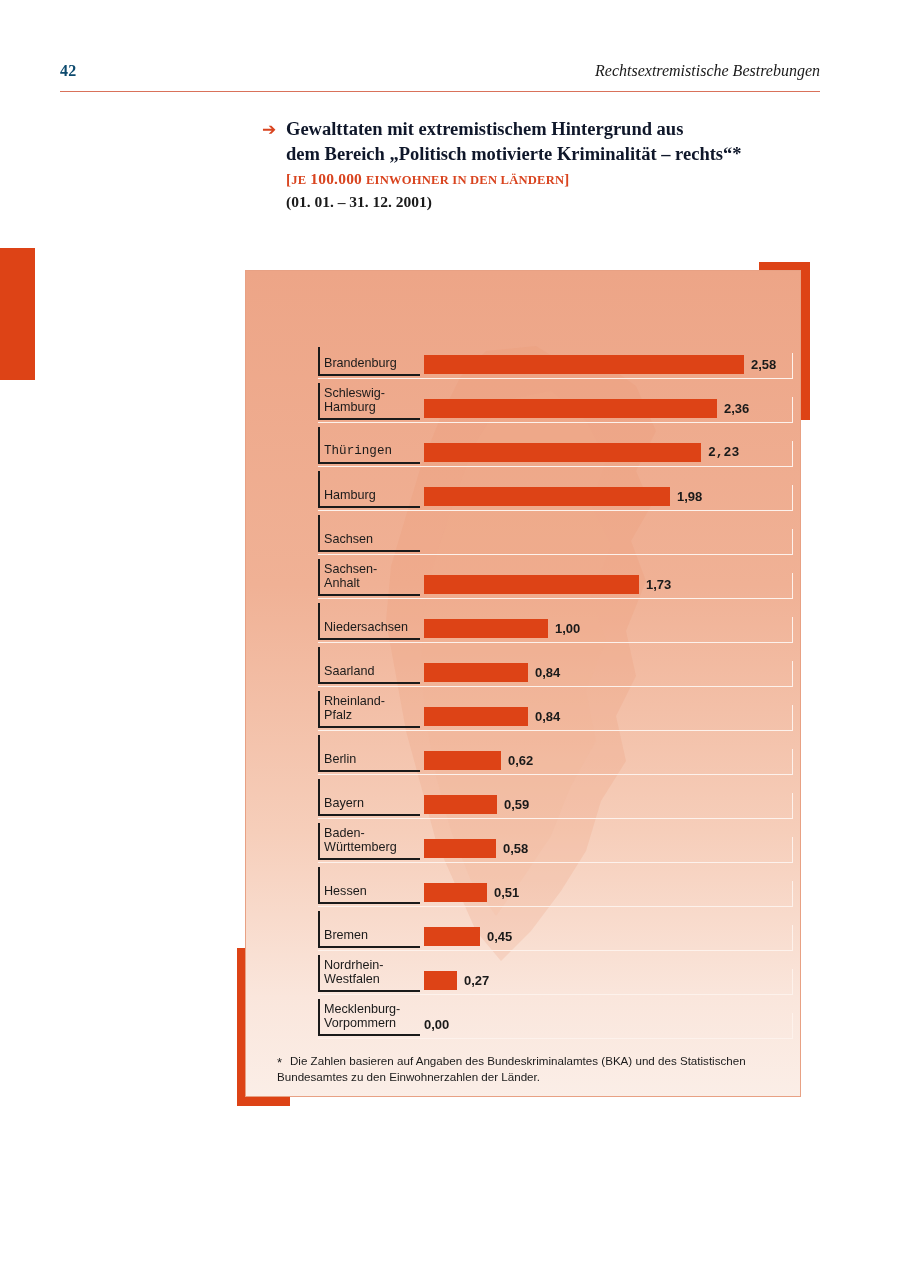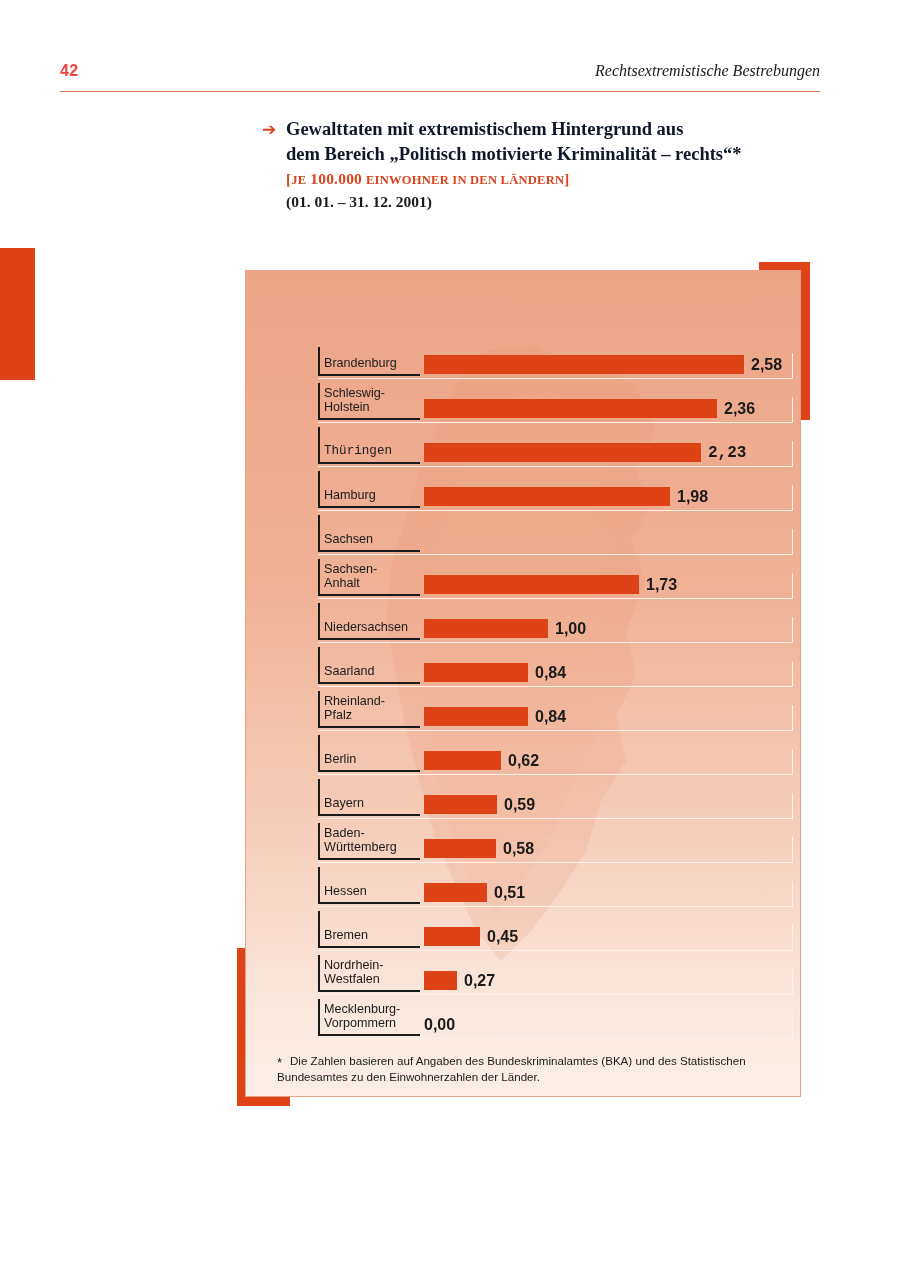--- a/index.html
+++ b/index.html
@@ -20,24 +20,24 @@
     position: absolute;
     left: 60px;
     top: 62px;
     width: 760px;
     height: 30px;
   }
   .page-number {
     position: absolute;
     left: 0;
     top: 0;
-    font-family: Liberation Sans, sans-serif;
+    font-family: Liberation Serif, serif;
     font-weight: bold;
     font-size: 16px;
-    color: #ef4444;
+    color: #0c4a6e;
     letter-spacing: 0.3px;
   }
   .header-title {
     position: absolute;
     right: 0;
     top: 0;
     font-family: "Liberation Serif", serif;
     font-style: italic;
     font-size: 16px;
     color: #1a1a1a;
@@ -234,21 +234,21 @@
     bottom: 5px;
     height: 19px;
     display: flex;
     align-items: center;
   }
   .bar {
     height: 19px;
     background: #dd4316;
   }
   .bar-value {
-    font-size: 16px;
+    font-size: 13px;
     font-weight: bold;
     color: #1a1a1a;
     margin-left: 7px;
     white-space: nowrap;
   }
 
   
   .footnote {
     position: absolute;
     left: 31px;
@@ -321,21 +321,21 @@
       </div>
       <span class="row-sep"></span>
       <span class="row-sep-tick"></span>
     </div>
 
     <div class="row" style="top:108px; height:44px;">
       <div class="label-cell">
         <span class="label-tick"></span>
         <span class="label-underline"></span>
         <span class="label-text">Schleswig-
-Holstein</span>
+Hamburg</span>
       </div>
       <div class="bar-wrap">
         <span class="bar" style="width:293px"></span>
         <span class="bar-value">2,36</span>
       </div>
       <span class="row-sep"></span>
       <span class="row-sep-tick"></span>
     </div>
 
     <div class="row" style="top:152px; height:44px;font-family:Liberation Mono, monospace;">

